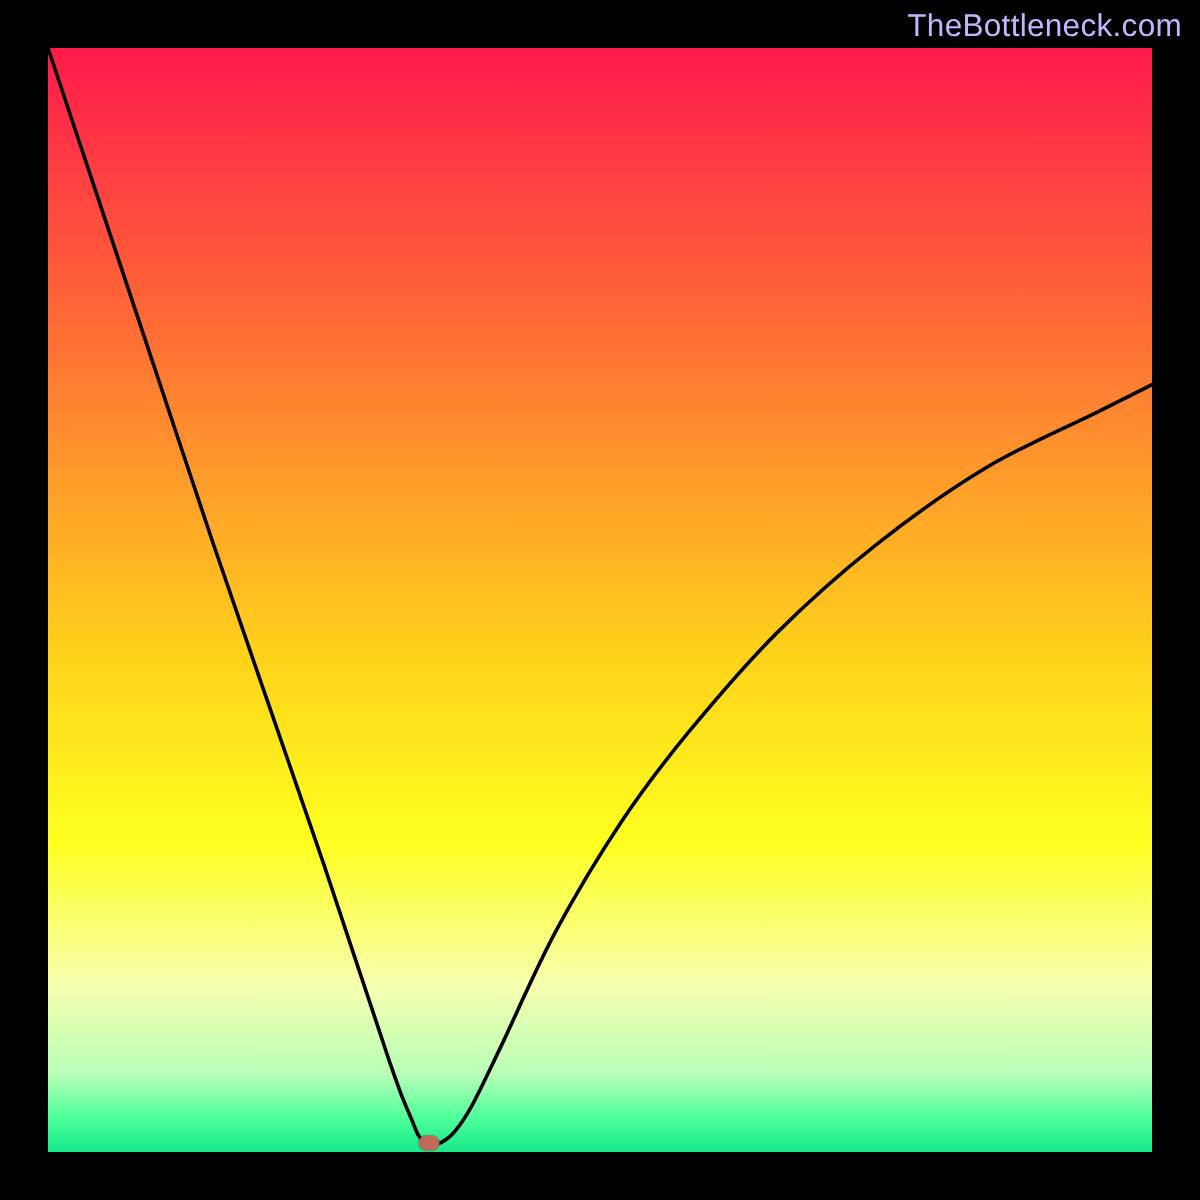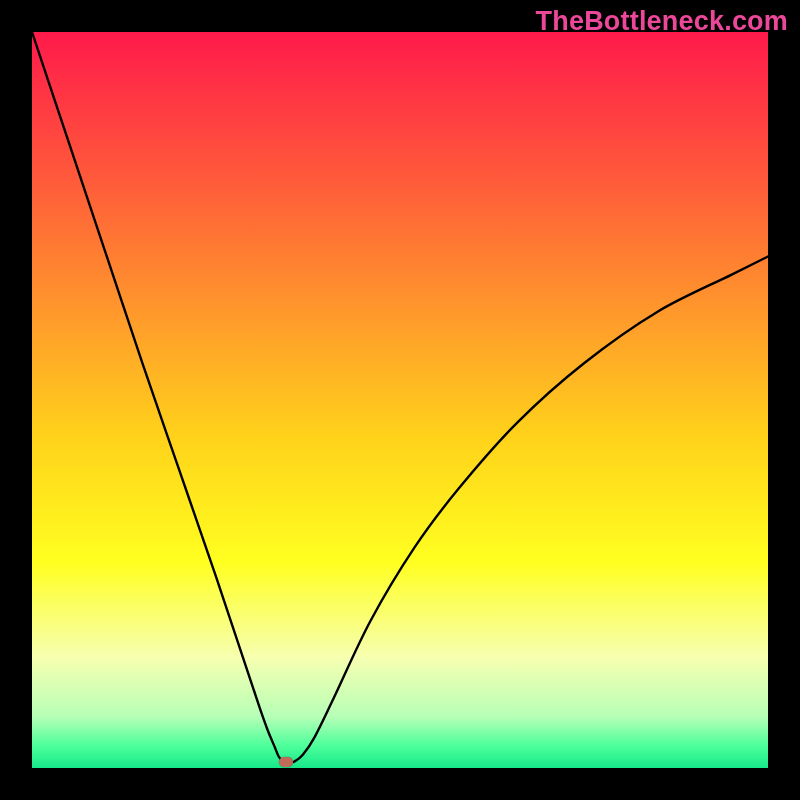--- a/index.html
+++ b/index.html
@@ -33,24 +33,24 @@
     width: 14px; height: 10px;
     border-radius: 5px;
     transform: translate(-50%, -50%);
     background: #c06a5a;
     box-shadow: 0 0 0 0.5px rgba(0,0,0,0.2);
   }
   .watermark {
     position: absolute;
     top: 6px;
     right: 12px;
-    color: #ec4899;
-    font-size: 27px;
+    color: #c4b5fd;
+    font-size: 21px;
     letter-spacing: 0.2px;
-    font-weight: 700;
+    font-weight: 400;
   }
   .curve-path {
     fill: none;
     stroke: #000;
     stroke-width: 2.4;
     stroke-linecap: round;
   }
 </style>
 </head>
 <body>

